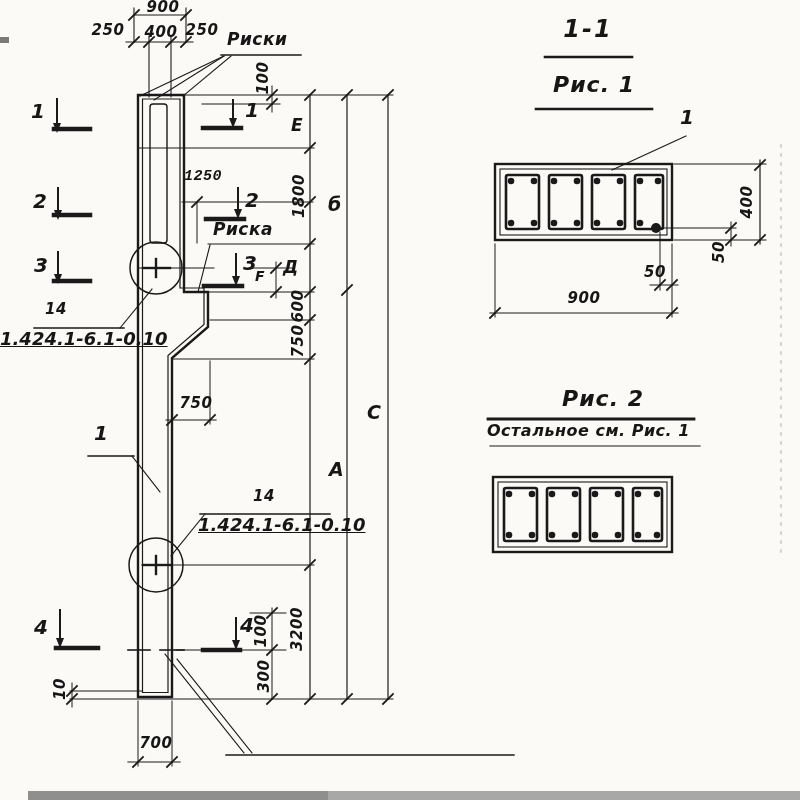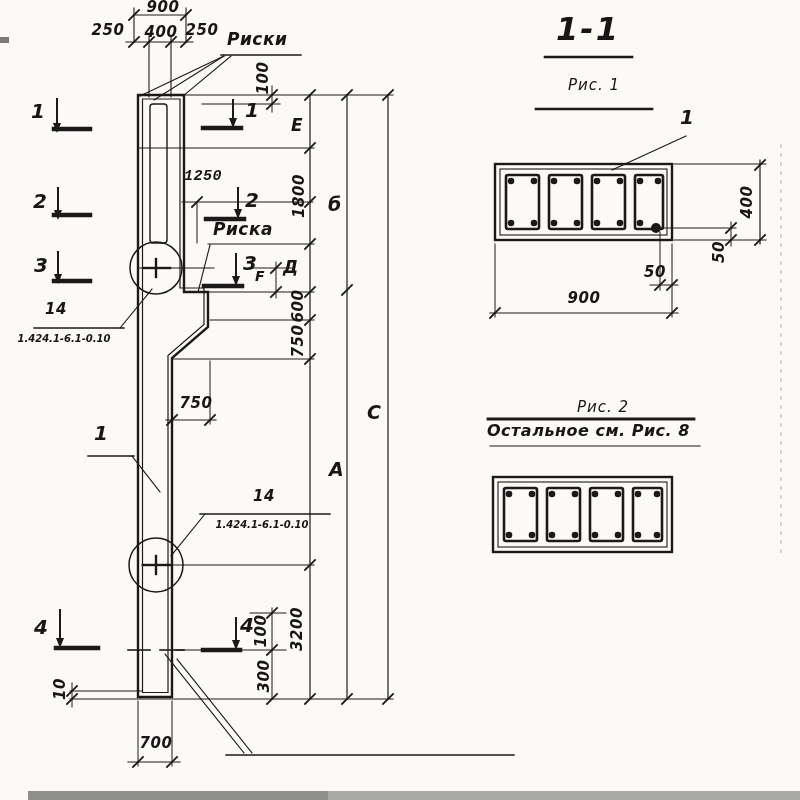--- a/index.html
+++ b/index.html
@@ -3,24 +3,24 @@
 <meta charset="utf-8">
 <style>
   html,body{margin:0;padding:0;background:#e8e8e8;}
   #sheet{position:relative;width:800px;height:800px;background:#fbfaf7;overflow:hidden;
          font-family:"DejaVu Sans",sans-serif;color:#1a1a1a;}
   #sheet svg{position:absolute;left:0;top:0;}
   .lbl{position:absolute;font-style:italic;font-weight:600;font-size:15px;line-height:18px;
        white-space:nowrap;color:#161616;letter-spacing:.5px;text-align:center;}
   .ctr{text-align:center;}
   .rot{transform:rotate(-90deg);transform-origin:center;height:18px;}
-  .big{font-size:32px;font-weight:700;letter-spacing:2px;}
-  .med{font-size:15px;font-weight:400;letter-spacing:1px;}
+  .big{font-size:24px;font-weight:700;letter-spacing:2px;}
+  .med{font-size:22px;font-weight:700;letter-spacing:1px;}
   .cap{font-size:17px;}
-  .code{font-size:10px;letter-spacing:0;}
+  .code{font-size:18px;letter-spacing:0;text-decoration:underline;}
   .mark{font-size:20px;font-weight:700;}
   .ltr{font-size:17px;font-weight:700;}
 </style>
 </head>
 <body>
 
 <div id="sheet">
 
 <svg width="800" height="800" viewBox="0 0 800 800">
   <g fill="none" stroke="#1a1a1a" stroke-linecap="square">
@@ -308,16 +308,16 @@
   <div class="lbl ctr" style="left:134px;top:734px;width:44px;">700</div>
 
   <div class="lbl big ctr" style="left:545px;top:20px;width:86px;">1-1</div>
   <div class="lbl med ctr" style="left:536px;top:76px;width:116px;">Рис. 1</div>
   <div class="lbl mark" style="left:680px;top:108px;">1</div>
   <div class="lbl ctr rot" style="left:727px;top:193px;width:40px;">400</div>
   <div class="lbl ctr rot" style="left:705px;top:243px;width:28px;">50</div>
   <div class="lbl ctr" style="left:638px;top:263px;width:34px;">50</div>
   <div class="lbl ctr" style="left:558px;top:289px;width:52px;">900</div>
 
-  <div class="lbl med ctr" style="left:545px;top:390px;width:116px;margin-top:8px;">Рис. 2</div>
-  <div class="lbl" style="left:487px;top:422px;font-size:16px;">Остальное см. Рис. 8</div>
+  <div class="lbl med ctr" style="left:545px;top:390px;width:116px;">Рис. 2</div>
+  <div class="lbl" style="left:487px;top:422px;font-size:16px;">Остальное см. Рис. 1</div>
 
 </div>
 
 </body></html>

